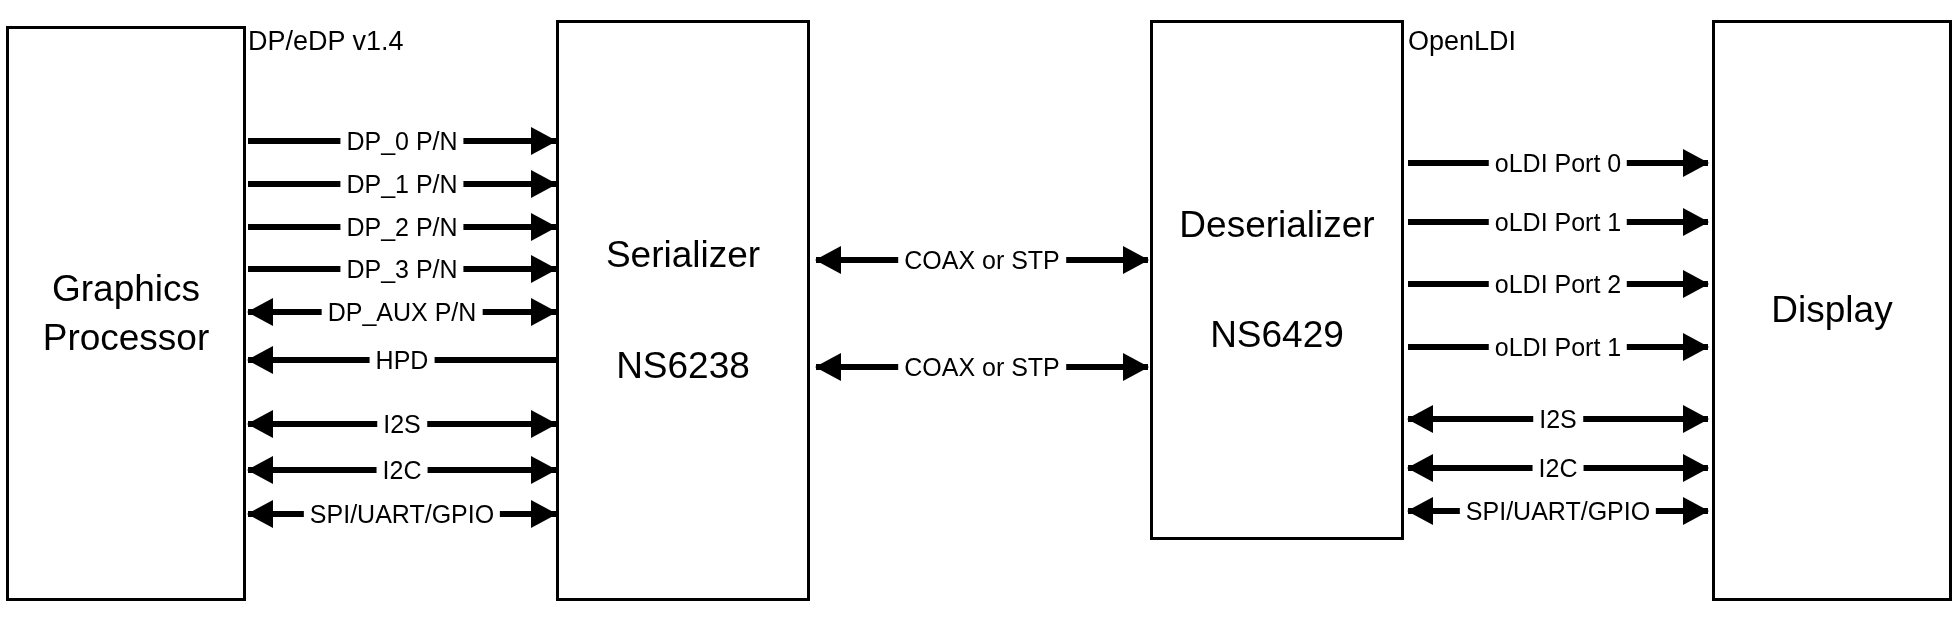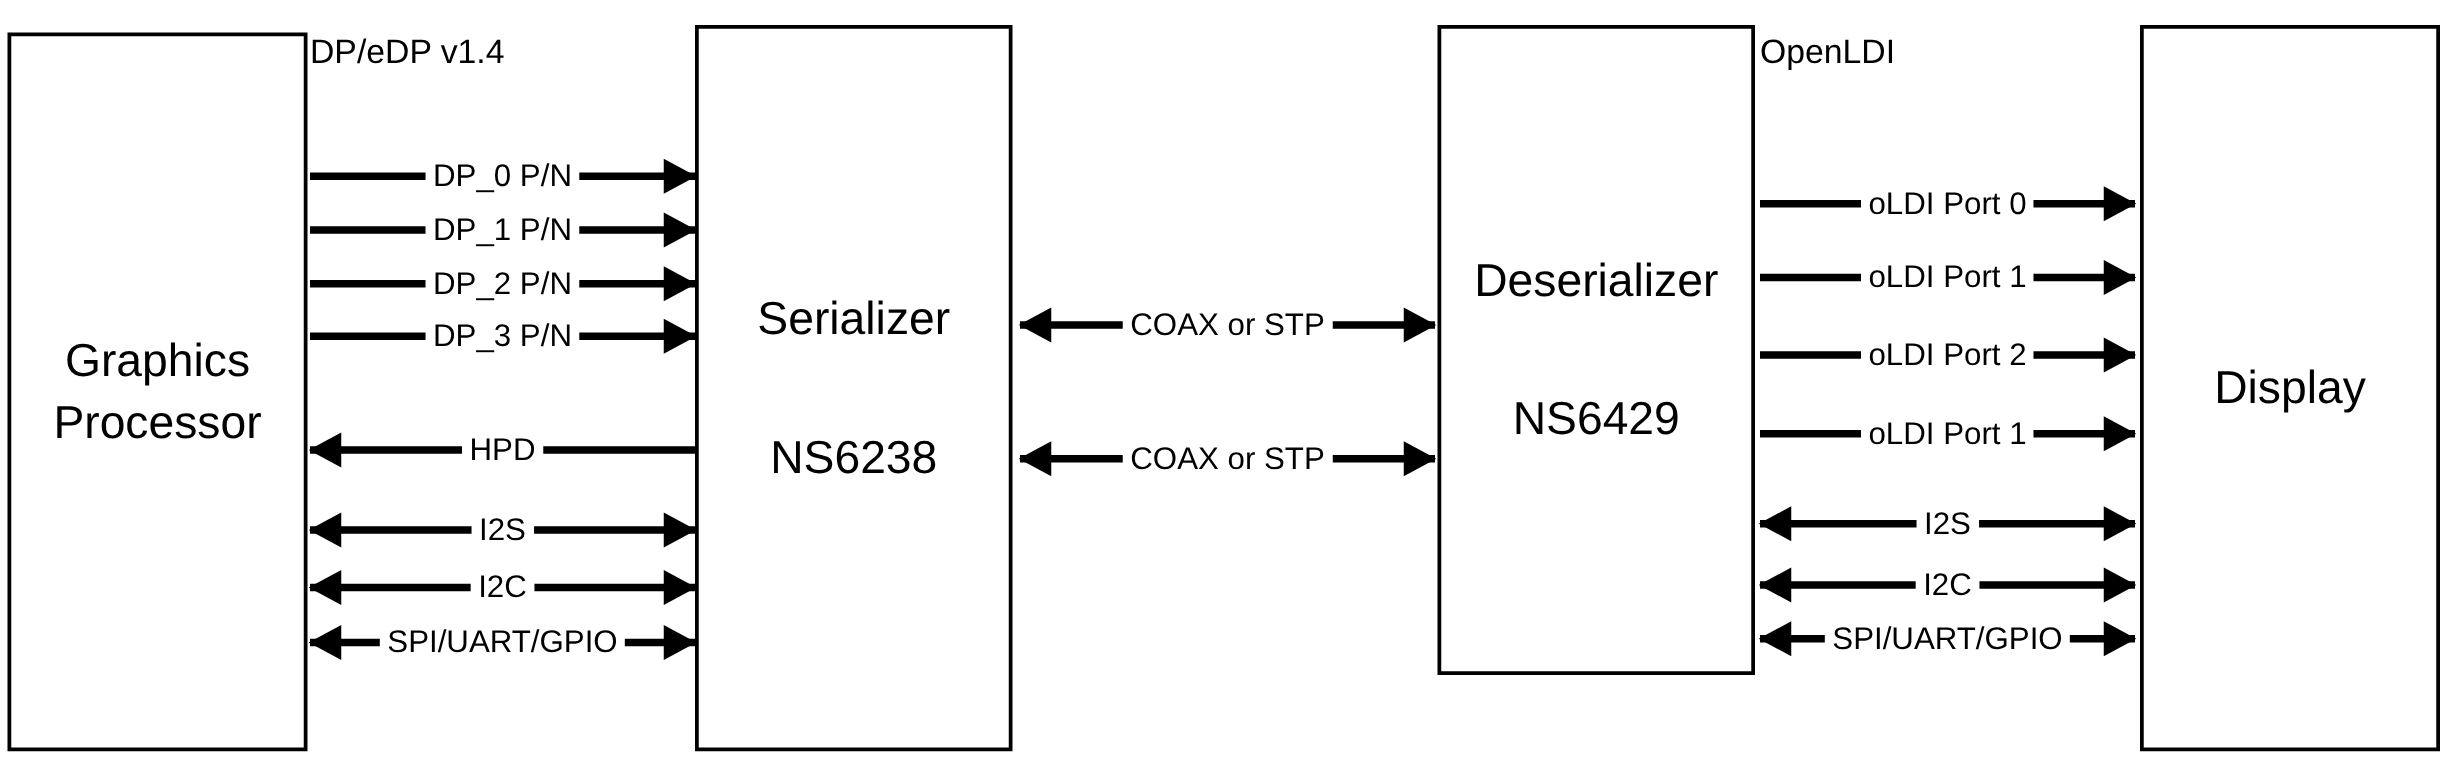--- a/index.html
+++ b/index.html
@@ -90,20 +90,26 @@
   <div class="arrow" style="left:248px;top:212px;width:308px;">
     <span class="line"></span>
     <span class="head head-r"></span>
     <span class="label">DP_2 P/N</span>
   </div>
   <div class="arrow" style="left:248px;top:254px;width:308px;">
     <span class="line"></span>
     <span class="head head-r"></span>
     <span class="label">DP_3 P/N</span>
   </div>
+  <div class="arrow" style="left:248px;top:297px;width:308px;">
+    <span class="head head-l"></span>
+    <span class="line"></span>
+    <span class="head head-r"></span>
+    <span class="label">DP_AUX P/N</span>
+  </div>
   <div class="arrow" style="left:248px;top:345px;width:308px;">
     <span class="head head-l"></span>
     <span class="line"></span>
     <span class="label">HPD</span>
   </div>
   <div class="arrow" style="left:248px;top:409px;width:308px;">
     <span class="head head-l"></span>
     <span class="line"></span>
     <span class="head head-r"></span>
     <span class="label">I2S</span>

